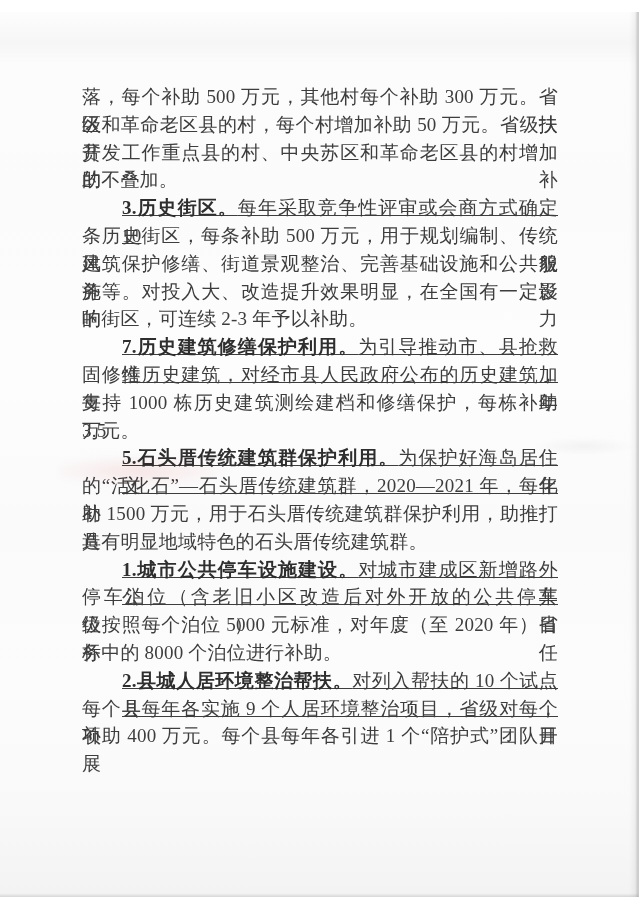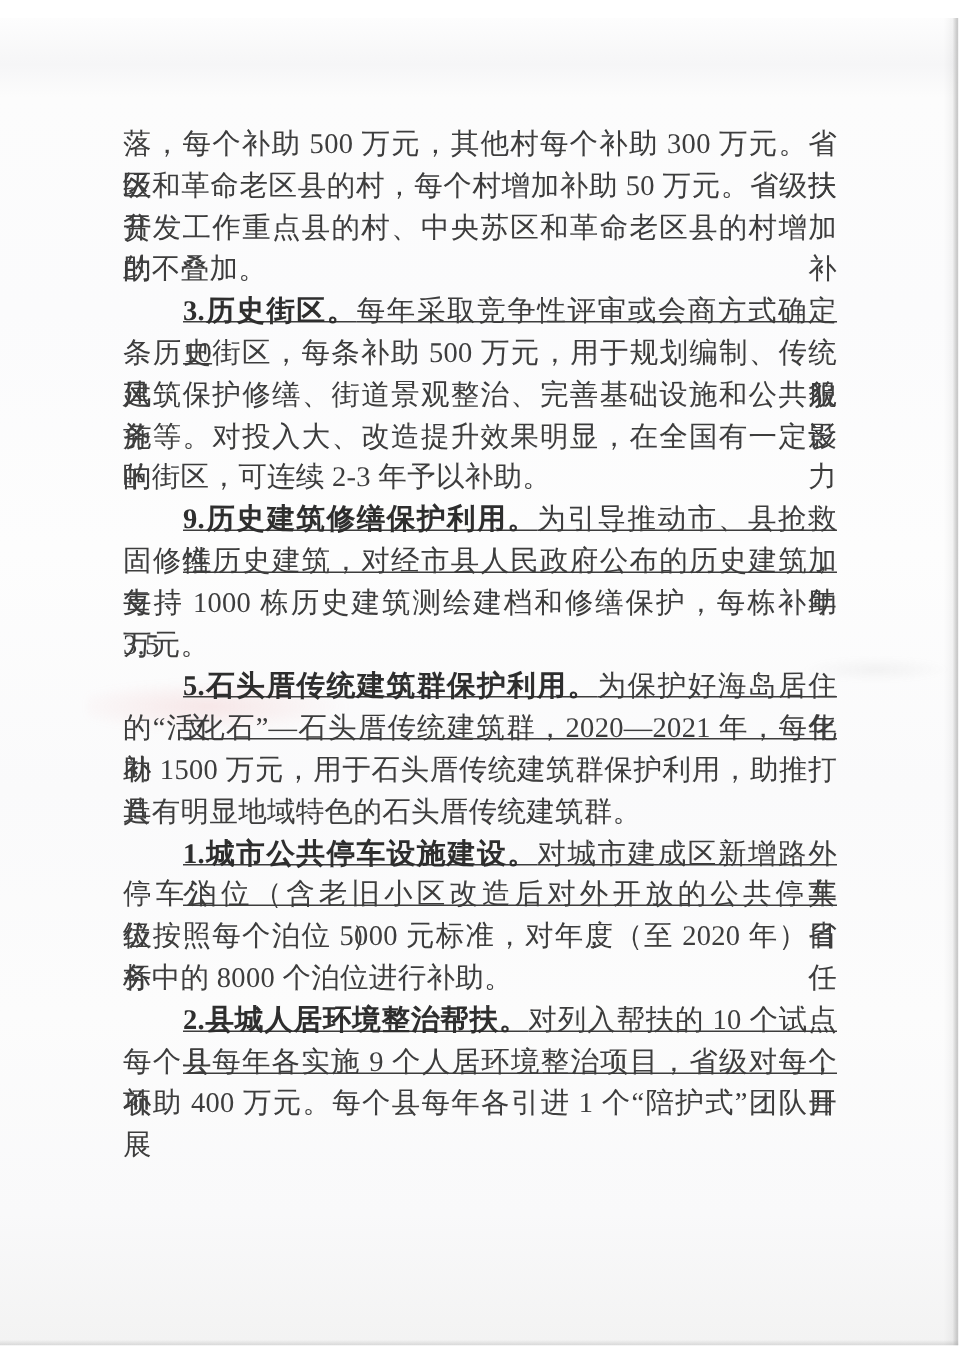--- a/index.html
+++ b/index.html
@@ -104,21 +104,21 @@
         <div class="line align-left"><span class="run">助不叠加。</span></div>
       </div>
       <div class="para">
         <div class="line indent"><span class="run bold">3.历史街区。</span><span class="run">每年采取竞争性评审或会商方式确定 10</span></div>
         <div class="line"><span class="run">条历史街区，每条补助 500 万元，用于规划编制、传统风貌</span></div>
         <div class="line"><span class="run">建筑保护修缮、街道景观整治、完善基础设施和公共服务设</span></div>
         <div class="line"><span class="run">施等。对投入大、改造提升效果明显，在全国有一定影响力</span></div>
         <div class="line align-left"><span class="run">的街区，可连续 2-3 年予以补助。</span></div>
       </div>
       <div class="para">
-        <div class="line indent"><span class="run bold">9.历史建筑修缮保护利用。</span><span class="run">为引导推动市、县抢救性加</span></div>
+        <div class="line indent"><span class="run bold">7.历史建筑修缮保护利用。</span><span class="run">为引导推动市、县抢救性加</span></div>
         <div class="line"><span class="run">固修缮历史建筑，对经市县人民政府公布的历史建筑，每年</span></div>
         <div class="line"><span class="run">支持 1000 栋历史建筑测绘建档和修缮保护，每栋补助 3.5</span></div>
         <div class="line align-left"><span class="run">万元。</span></div>
       </div>
       <div class="para">
         <div class="line indent"><span class="run bold">5.石头厝传统建筑群保护利用。</span><span class="run">为保护好海岛居住文化</span></div>
         <div class="line"><span class="run">的“活化石”—石头厝传统建筑群，2020—2021 年，每年补</span></div>
         <div class="line"><span class="run">助 1500 万元，用于石头厝传统建筑群保护利用，助推打造</span></div>
         <div class="line align-left"><span class="run">具有明显地域特色的石头厝传统建筑群。</span></div>
       </div>

